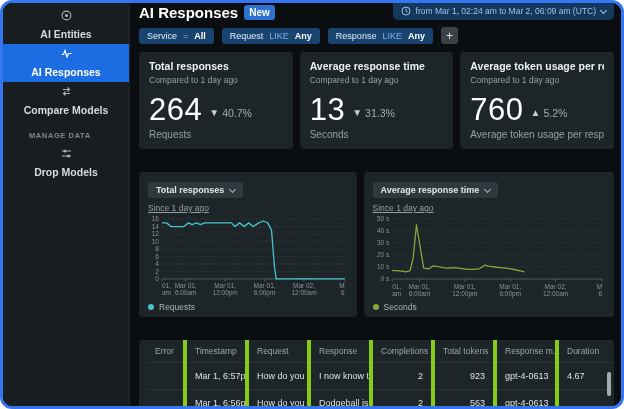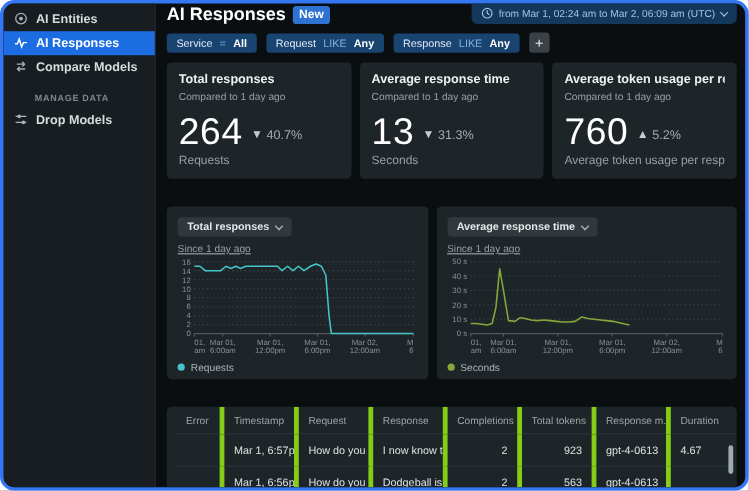--- a/index.html
+++ b/index.html
@@ -3,22 +3,22 @@
 <meta charset="utf-8">
 <style>
   * { box-sizing: border-box; }
   body { margin: 0; background: #fff; font-family: "Liberation Sans", sans-serif; }
   .window {
     width: 624px; height: 409px; border: 3px solid #3577f2; border-radius: 12px;
     overflow: hidden; display: flex; background: #0b0e11; margin: 0 auto;
   }
   
   .sidebar { width: 127px; flex-shrink: 0; background: #181d21; padding-top: 3px; border-right: 1px solid #20262a; }
-  .side-item { display: flex; gap: 7px; padding: 4px 9px; color: #d6dbdc;
-    font-size: 10.5px; font-weight: 600; cursor: pointer; }
+  .side-item { display: flex; align-items: center; gap: 7px; padding: 4px 9px; color: #d6dbdc;
+    font-size: 10.5px; font-weight: 600; cursor: pointer; flex-direction: column; }
   .side-item svg { flex-shrink: 0; color: #a9b2b5; }
   .side-item.selected { background: #1c6ce2; color: #fff; }
   .side-item.selected svg { color: #fff; }
   .side-section { font-size: 7.5px; color: #7e898d; letter-spacing: .6px; padding: 11px 26px 4px; font-weight: 700; }
   
   .main { flex: 1; display: flex; flex-direction: column; min-width: 0; }
   .topbar { display: flex; justify-content: space-between; align-items: flex-start; padding: 0 7px 0 9px; }
   .title-wrap { display: flex; align-items: center; margin-top: 1px; }
   .page-title { font-size: 15px; color: #fff; margin: 0; font-weight: 700; }
   .badge { background: #2e72d2; color: #fff; font-size: 10px; font-weight: 700; padding: 2px 5px; border-radius: 3px; margin-left: 6px; }

